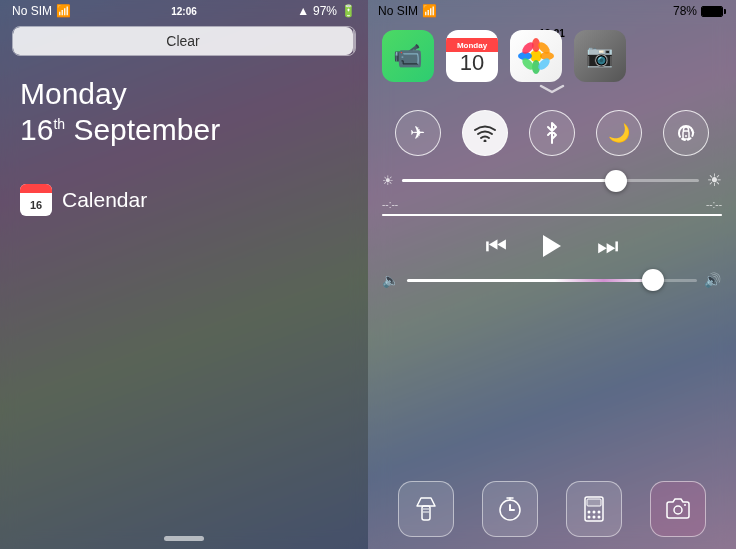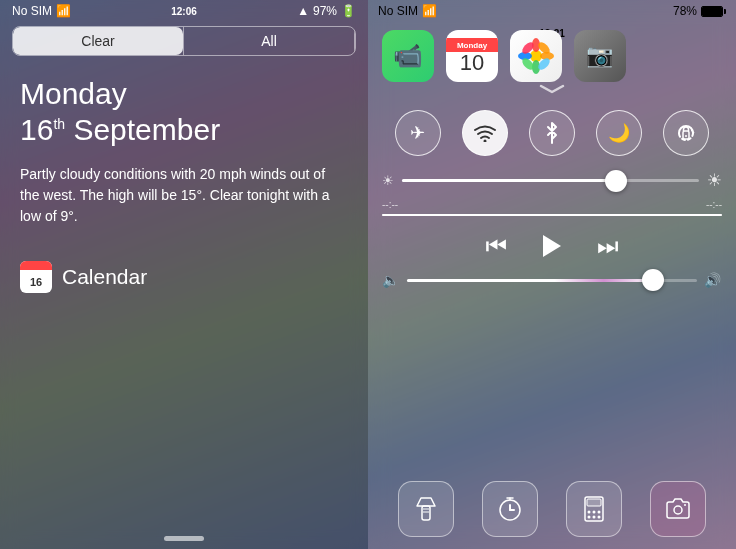--- a/index.html
+++ b/index.html
@@ -423,31 +423,29 @@
     <div class="status-right-items">
       <span>▲</span>
       <span>97%</span>
       <span>🔋</span>
     </div>
   </div>
 
   <div class="tab-bar">
     <div class="tab-item active">Clear</div>
     <div class="tab-divider"></div>
-    <div class="tab-item">All</div>
     <div class="tab-divider"></div>
   </div>
 
   <div class="left-content">
     <div class="date-heading">
       <span>Monday</span><br>
       <span>16</span><sup class="sup">th</sup><span> September</span>
     </div>
 
-    <div class="info-text">Partly cloudy conditions with 20 mph winds out of the west. The high will be 15°. Clear tonight with a low of 9°.</div>
 
     <div class="calendar-row">
       <div class="calendar-icon-wrap">
         <div class="cal-top"></div>
         <div class="cal-bottom">16</div>
       </div>
       <span class="calendar-label">Calendar</span>
     </div>
   </div>
 

